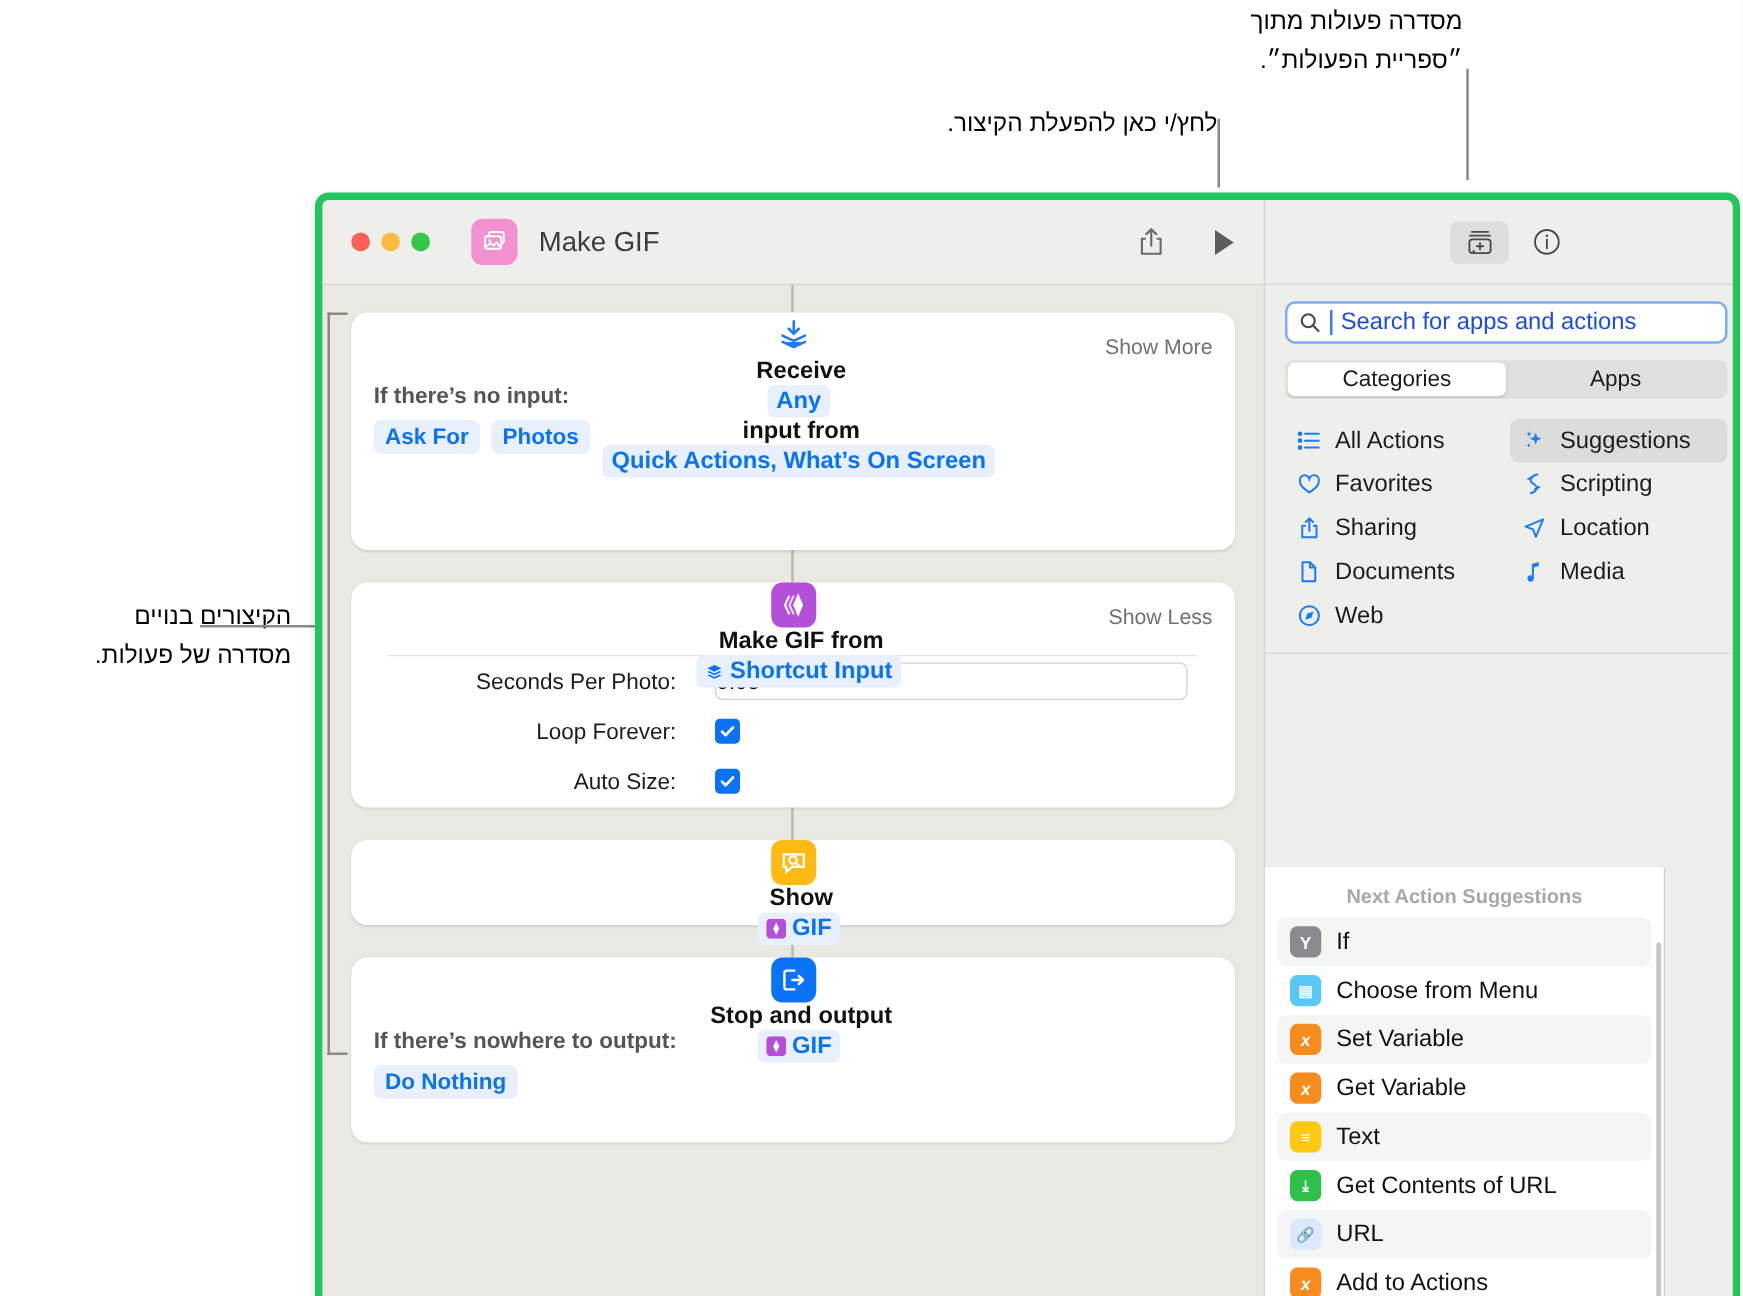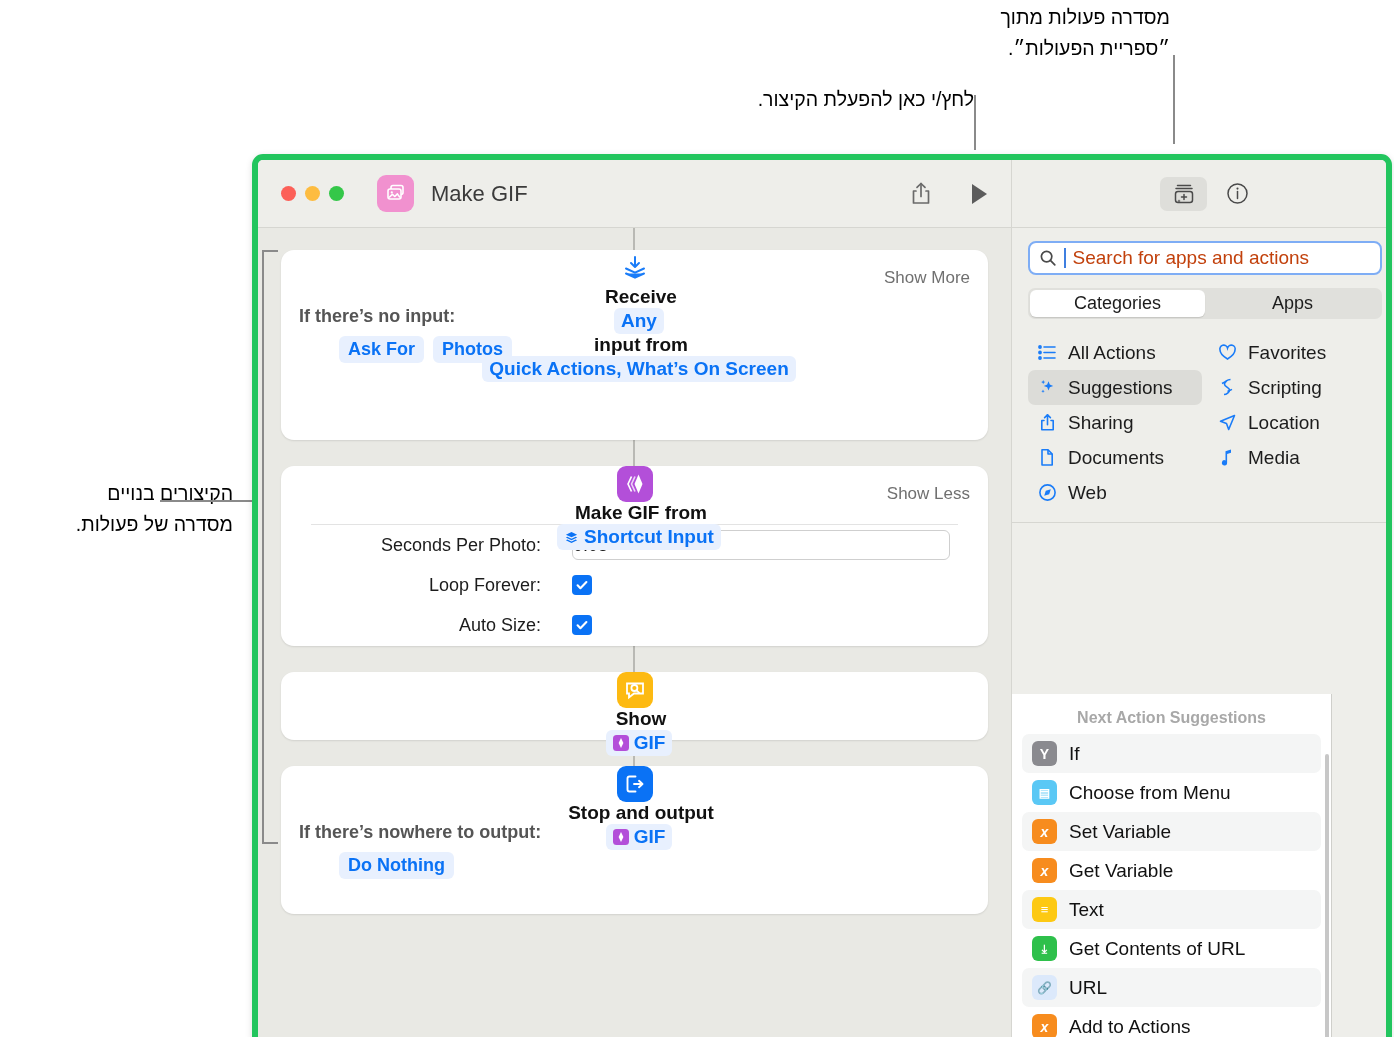--- a/index.html
+++ b/index.html
@@ -106,21 +106,21 @@
     background: #e8f0fe; color: #0a72f5;
     font-size: 19px; font-weight: bold;
     border-radius: 6px; padding: 2px 7px;
     margin-left: 9px; white-space: nowrap;
   }
   .showx {
     position: absolute; right: 18px; top: 50%; transform: translateY(-50%);
     font-size: 17px; color: #707070;
   }
   .sub-label { font-size: 18px; font-weight: bold; color: #555; padding: 0 18px; margin-bottom: 9px; }
-  .chip-row { display: flex; gap: 9px; padding: 0 18px; padding-bottom: 18px; margin-left: 40px; }
+  .chip-row { display: flex; gap: 9px; padding: 0 18px; padding-bottom: 18px; }
   .chip {
     background: #e8f0fe; color: #0a72f5; font-size: 18px; font-weight: bold;
     border-radius: 6px; padding: 3px 9px;
   }
   .divider { height: 1px; background: #e3e3e3; margin: 2px 30px 0 30px; }
   .param-row { display: flex; align-items: center; height: 40px; padding-right: 38px; gap: 20px; }
   .param-label {
     width: 271px; text-align: right; font-size: 18px; color: #1c1c1c;
     padding-right: 11px;
   }
@@ -143,21 +143,21 @@
     width: 387px; height: 826px;
     background: #eeeeea;
     border-left: 1px solid #d6d6d1;
   }
   .searchwrap { padding: 13px 16px 0 16px; }
   .searchbox {
     height: 34px; border-radius: 8px; background: #fff;
     border: 2px solid #7eadf5;
     display: flex; align-items: center; padding: 0 9px; gap: 7px;
   }
-  .ph { font-size: 19px; color: #c2410c; }
+  .ph { font-size: 19px; color: #1d4ed8; }
   .caret { width: 1.5px; height: 20px; background: #3f7fe0; }
 
   .segwrap { padding: 13px 16px 0 16px; }
   .seg {
     height: 31px; border-radius: 7px; background: #e0e0dc;
     display: flex; padding: 2px;
   }
   .segi {
     flex: 1; display: flex; align-items: center; justify-content: center;
     font-size: 18px; color: #1c1c1c; border-radius: 6px;
@@ -418,40 +418,40 @@
           <span class="ci">
             <svg width="18" height="15" viewBox="0 0 18 15" fill="none" stroke="#1a7cf8" stroke-width="1.6" stroke-linecap="round">
               <path d="M6 2h11M6 7.5h11M6 13h11"></path>
                 <circle cx="2" cy="2" r="1.1" fill="#1a7cf8"></circle>
                 <circle cx="2" cy="7.5" r="1.1" fill="#1a7cf8"></circle>
                 <circle cx="2" cy="13" r="1.1" fill="#1a7cf8"></circle>
             </svg>
           </span>
           <span>All Actions</span>
         </div>
-        <div class="cat">
-          <span class="ci">
-            <svg width="19" height="17" viewBox="0 0 19 17" fill="none" stroke="#1a7cf8" stroke-width="1.6">
-              <path d="M9.5 15S2 10.6 2 6.1A3.6 3.6 0 0 1 9.5 4 3.6 3.6 0 0 1 17 6.1C17 10.6 9.5 15 9.5 15z"></path>
-            </svg>
-          </span>
-          <span>Favorites</span>
-        </div>
         <div class="cat on">
           <span class="ci">
             <svg width="19" height="19" viewBox="0 0 19 19" fill="#1a7cf8">
               <path d="M10.5 3.2l1.3 3.4 3.4 1.3-3.4 1.3-1.3 3.4-1.3-3.4L5.8 7.9l3.4-1.3z"></path>
               <path d="M5.2 2l.6 1.5L7.3 4.1l-1.5.6L5.2 6.2l-.6-1.5-1.5-.6 1.5-.6z"></path>
               <path d="M5 11.6l.5 1.2 1.2.5-1.2.5-.5 1.2-.5-1.2-1.2-.5 1.2-.5z"></path>
             </svg>
           </span>
           <span>Suggestions</span>
         </div>
         <div class="cat">
           <span class="ci">
+            <svg width="19" height="17" viewBox="0 0 19 17" fill="none" stroke="#1a7cf8" stroke-width="1.6">
+              <path d="M9.5 15S2 10.6 2 6.1A3.6 3.6 0 0 1 9.5 4 3.6 3.6 0 0 1 17 6.1C17 10.6 9.5 15 9.5 15z"></path>
+            </svg>
+          </span>
+          <span>Favorites</span>
+        </div>
+        <div class="cat">
+          <span class="ci">
             <svg width="18" height="19" viewBox="0 0 18 19" fill="none" stroke="#1a7cf8" stroke-width="1.6" stroke-linejoin="round">
               <path d="M12.5 1.5c-3 0-6 2.2-6 4.8 0 2.6 5 3.2 5 5.8 0 2.2-3 4.4-5.5 4.4"></path>
               <path d="M4 5.5l4.5-2.2M9.5 13.5L14 11.4"></path>
             </svg>
           </span>
           <span>Scripting</span>
         </div>
         <div class="cat">
           <span class="ci">
             <svg width="17" height="19" viewBox="0 0 17 19" fill="none" stroke="#1a7cf8" stroke-width="1.6" stroke-linecap="round" stroke-linejoin="round">

